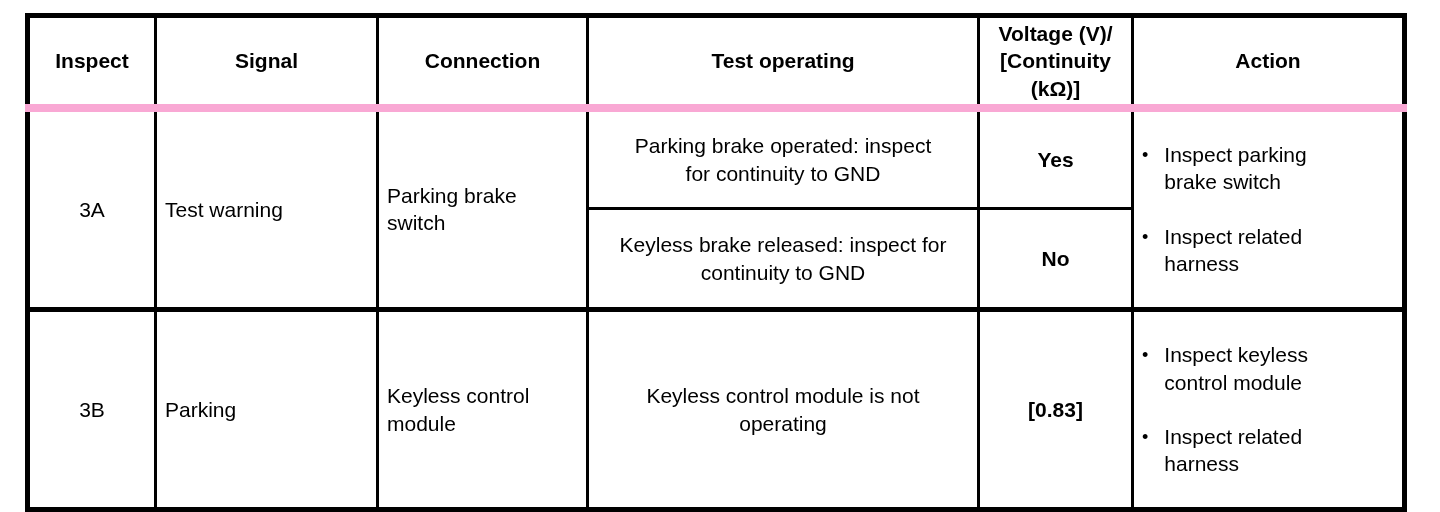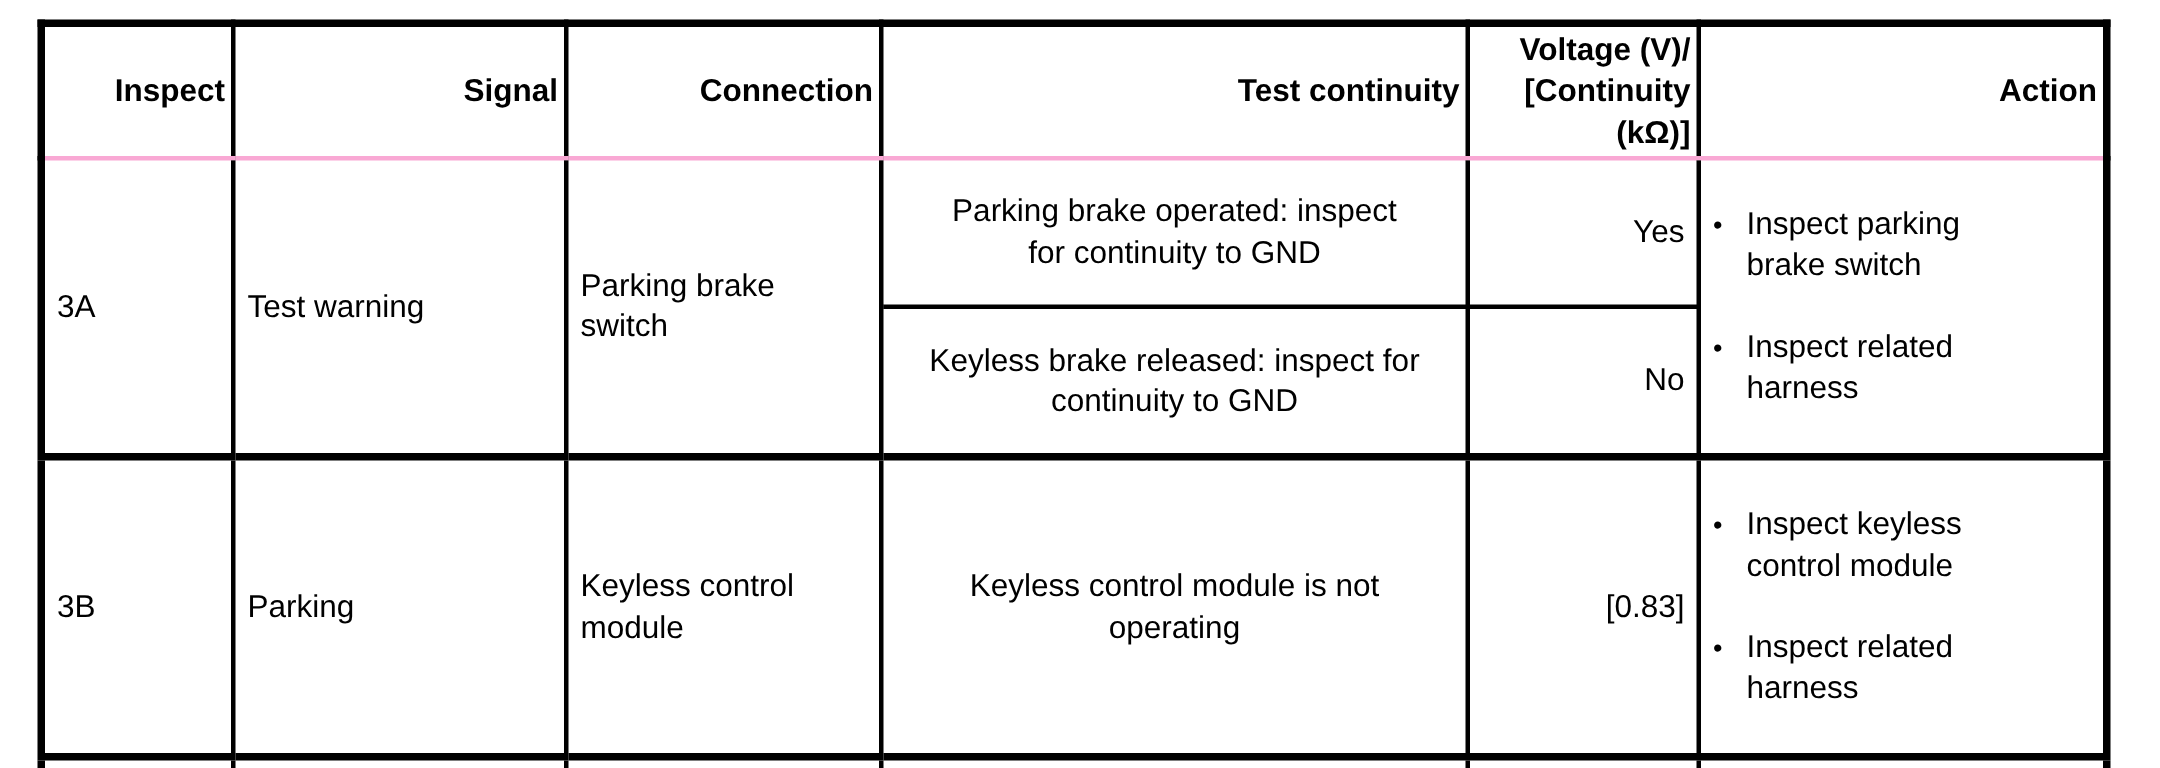--- a/index.html
+++ b/index.html
@@ -32,30 +32,30 @@
     color: #000;
   }
   .spec-table th, .spec-table td {
     border: 3px solid #000;
     padding: 2px 8px;
     overflow: hidden;
     white-space: pre-line;
   }
   .spec-table thead th {
     font-weight: 700;
-    text-align: right;
+    text-align: center;
     vertical-align: middle;
-    border-bottom: 3px solid #f9a8d4;
+    border-bottom: 8px solid #f9a8d4;
     padding: 2px 4px;
   }
   tr.group-start > td { border-top: 5px solid #000; }
-  .c-term   { vertical-align: middle; }
+  .c-term   { text-align: center; vertical-align: middle; }
   .c-left   { text-align: left;   vertical-align: middle; padding-left: 10px; }
   .c-test   { text-align: center;   vertical-align: middle; padding-left: 10px; }
-  .c-val    { text-align: right; vertical-align: middle; }
+  .c-val    { text-align: center; vertical-align: middle; font-weight: bold; }
   .c-action { vertical-align: middle; padding: 4px 6px 4px 16px; }
   .bullet-item {
     display: flex;
     align-items: flex-start;
     gap: 16px;
   }
   .bullet {
     flex: 0 0 auto;
     font-size: 18px;
     line-height: 27px;
@@ -77,21 +77,21 @@
       <col style="width:210px">
       <col style="width:391px">
       <col style="width:154px">
       <col style="width:272px">
     </colgroup>
     <thead>
       <tr style="height:87px">
         <th>Inspect</th>
         <th>Signal</th>
         <th>Connection</th>
-        <th>Test continuity</th>
+        <th>Test operating</th>
         <th>Voltage (V)/
 [Continuity
 (kΩ)]</th>
         <th>Action</th>
       </tr>
     </thead>
     <tbody>
 
       <tr style="height:63px">
         <td class="c-term" rowspan="2">3A</td>

